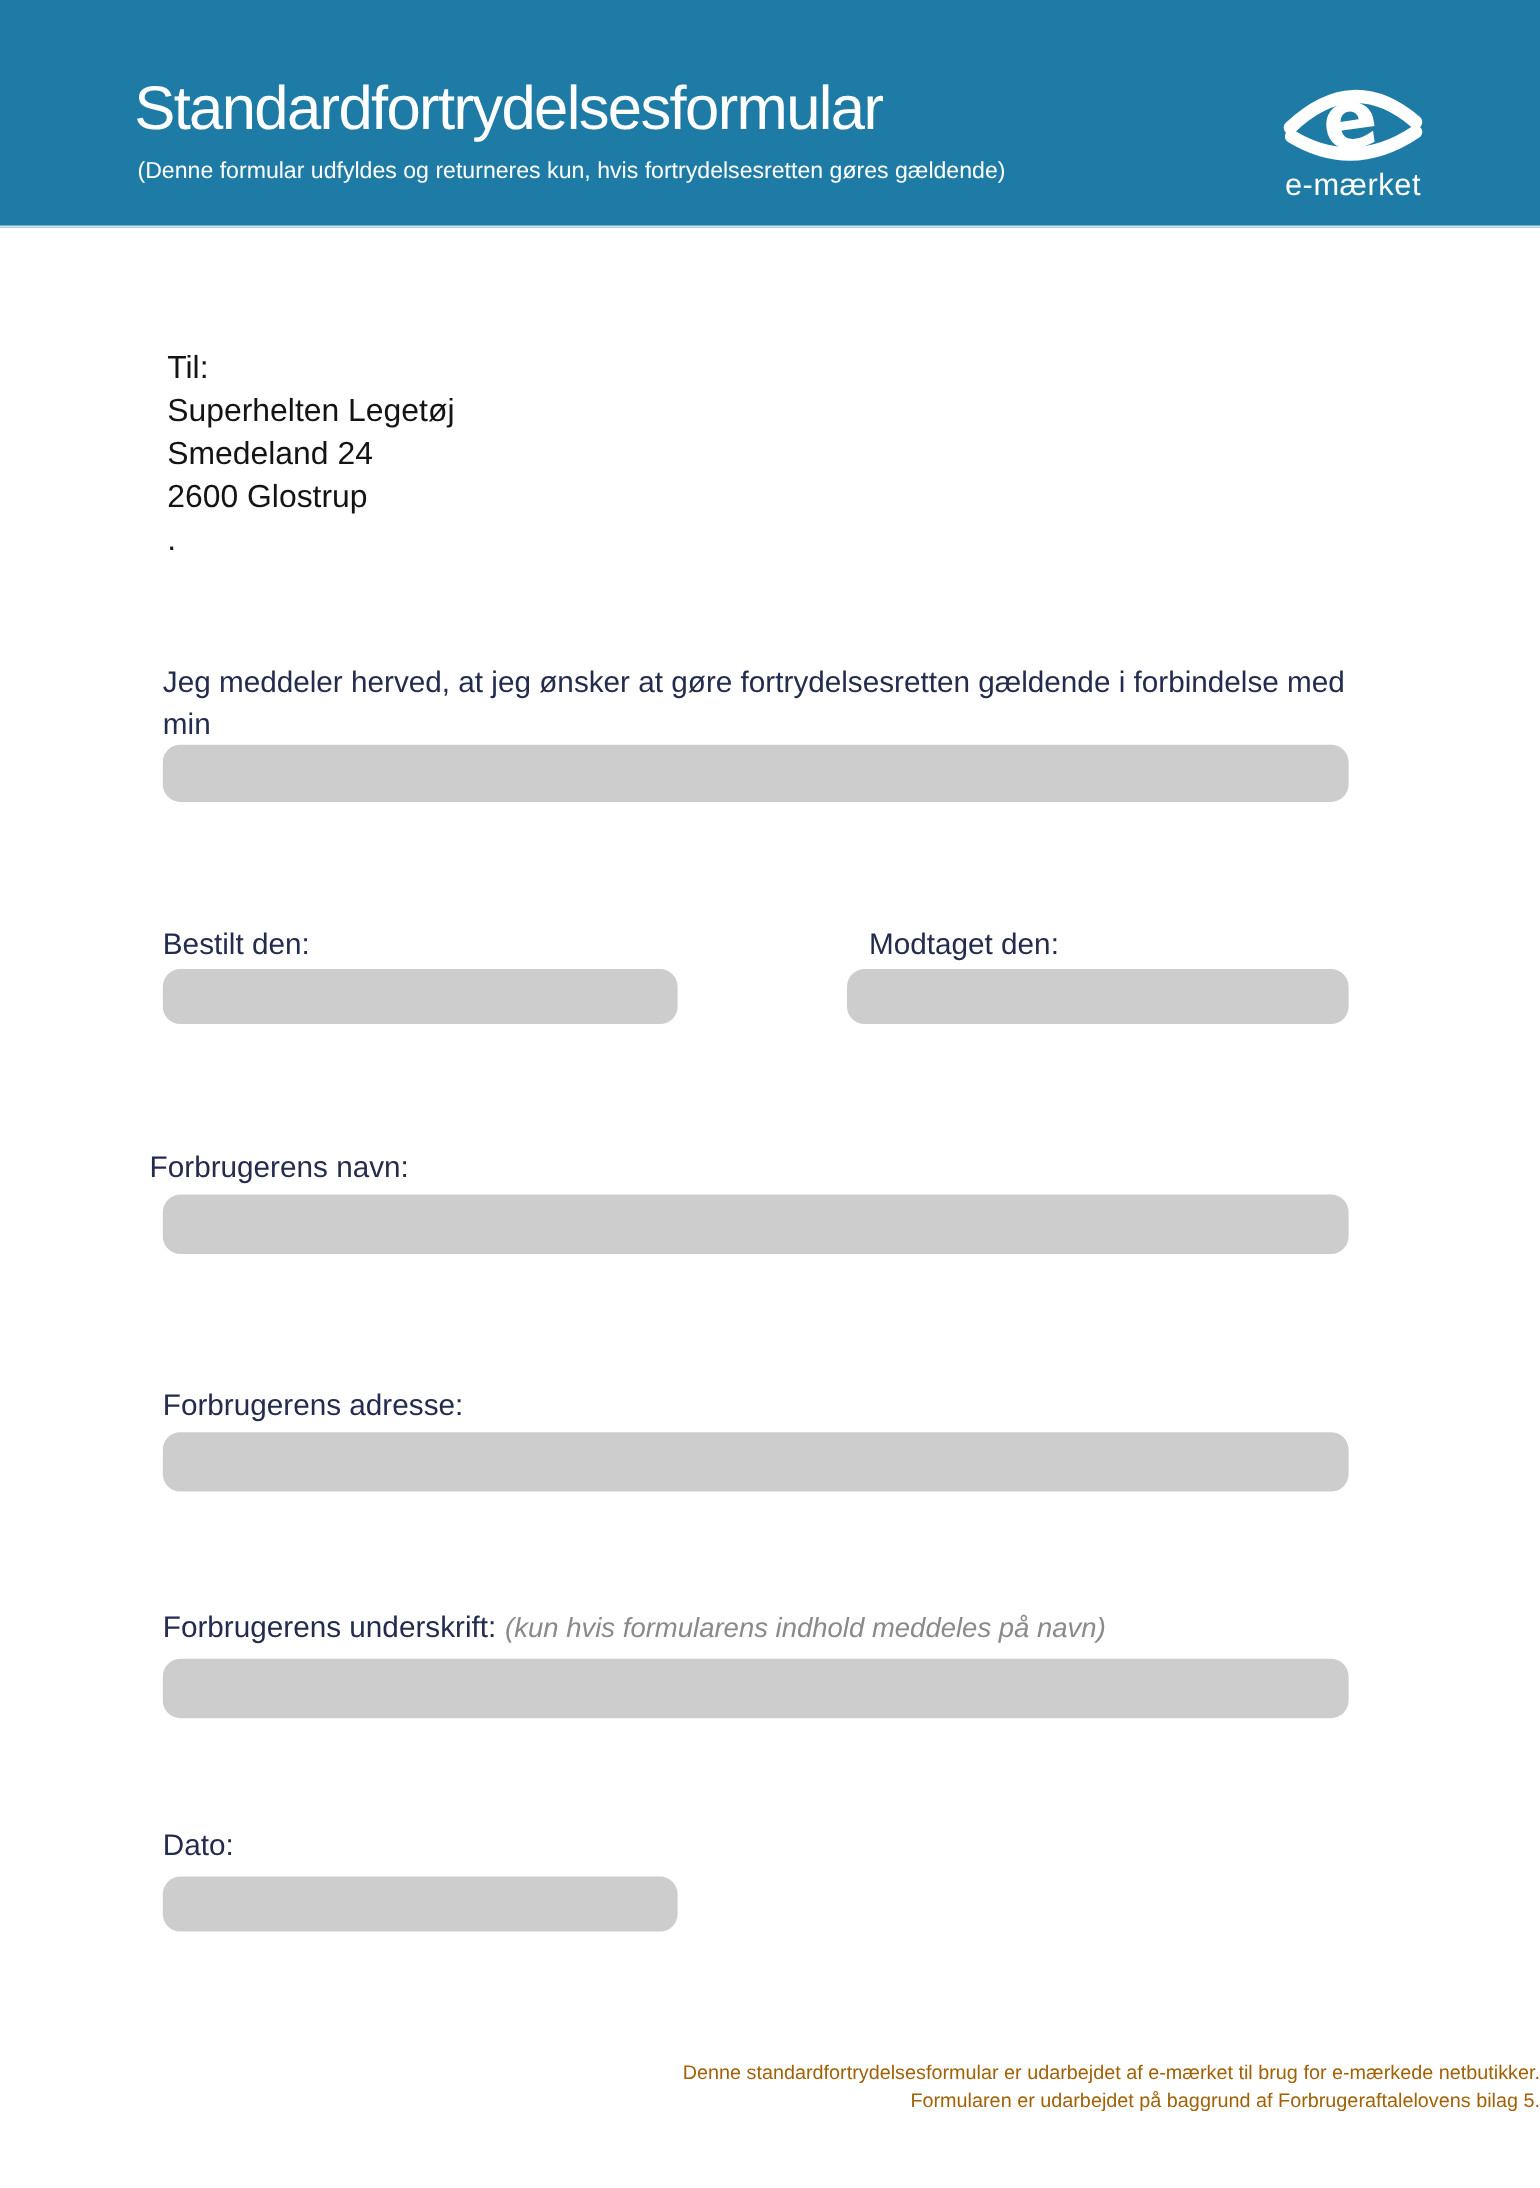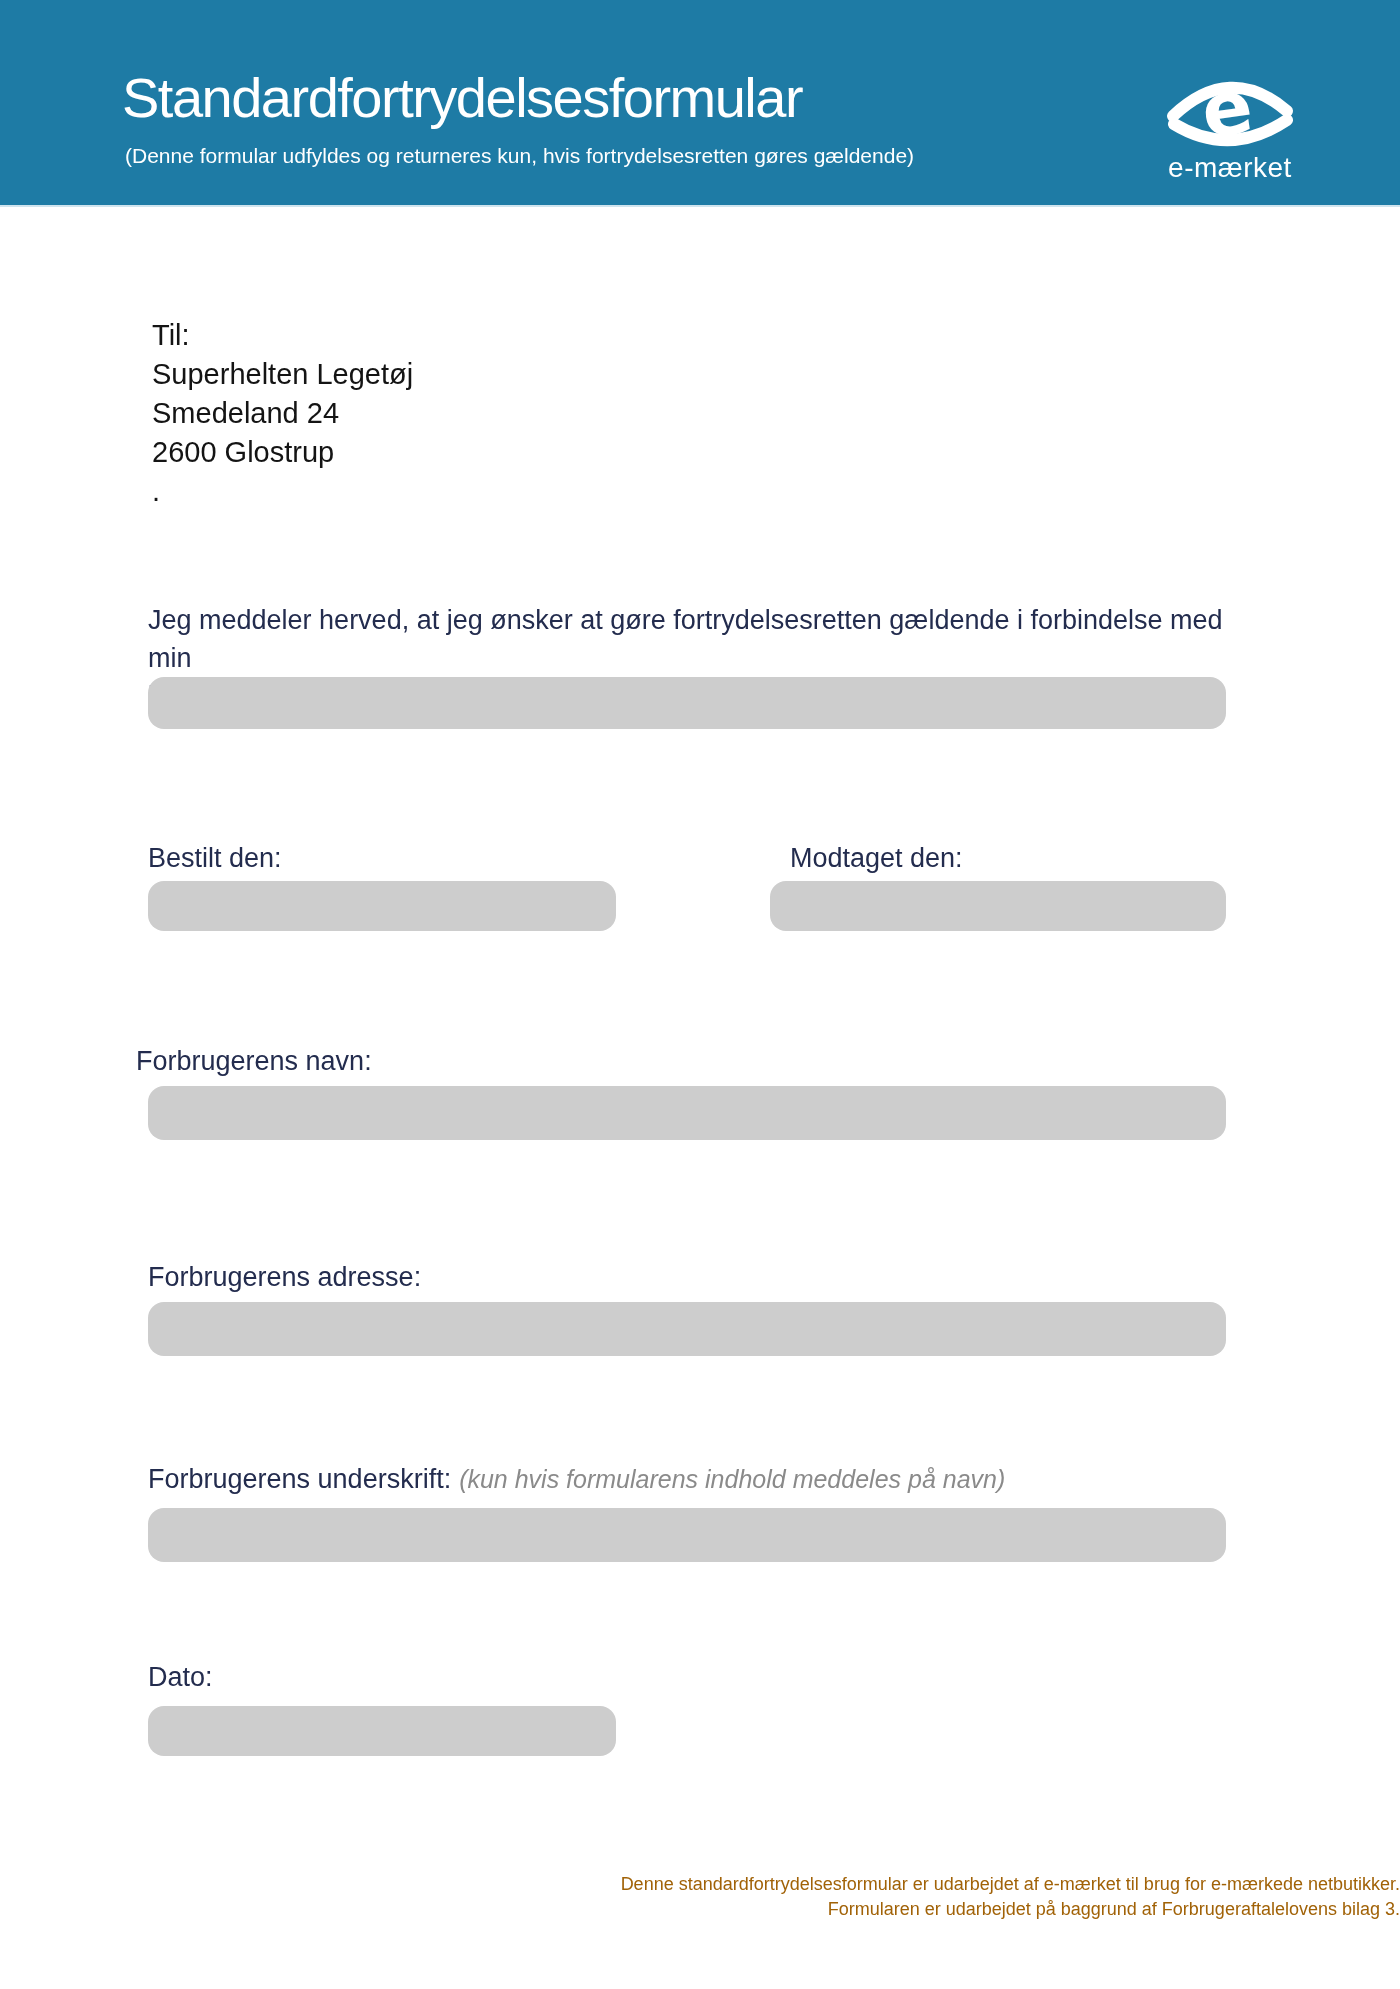--- a/index.html
+++ b/index.html
@@ -169,16 +169,16 @@
   <div class="label l-signature">
     <span>Forbrugerens underskrift:</span><span class="note">(kun hvis formularens indhold meddeles på navn)</span>
   </div>
   <div class="field f-signature"></div>
 
   <div class="label l-date">Dato:</div>
   <div class="field f-date"></div>
 
   <footer class="page-footer">
     <div>Denne standardfortrydelsesformular er udarbejdet af e-mærket til brug for e-mærkede netbutikker.</div>
-    <div>Formularen er udarbejdet på baggrund af Forbrugeraftalelovens bilag 3.</div>
+    <div>Formularen er udarbejdet på baggrund af Forbrugeraftalelovens bilag 5.</div>
   </footer>
 
 </div>
 
 </body></html>

